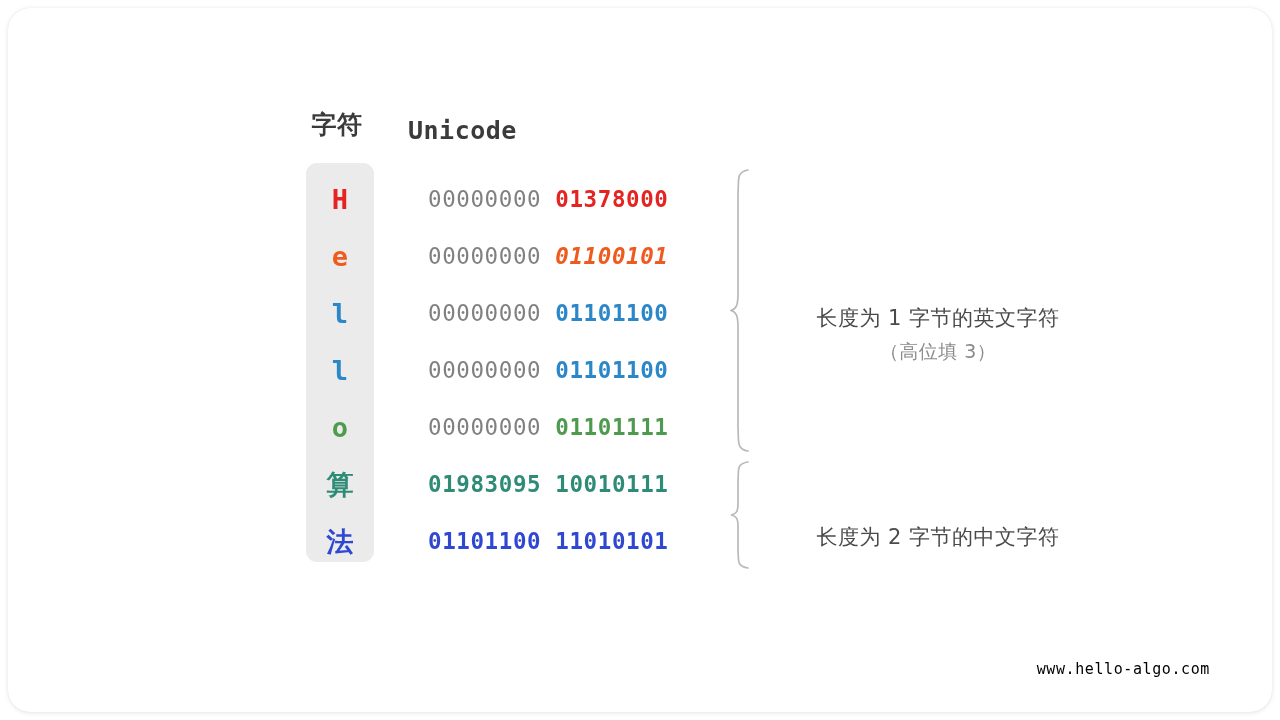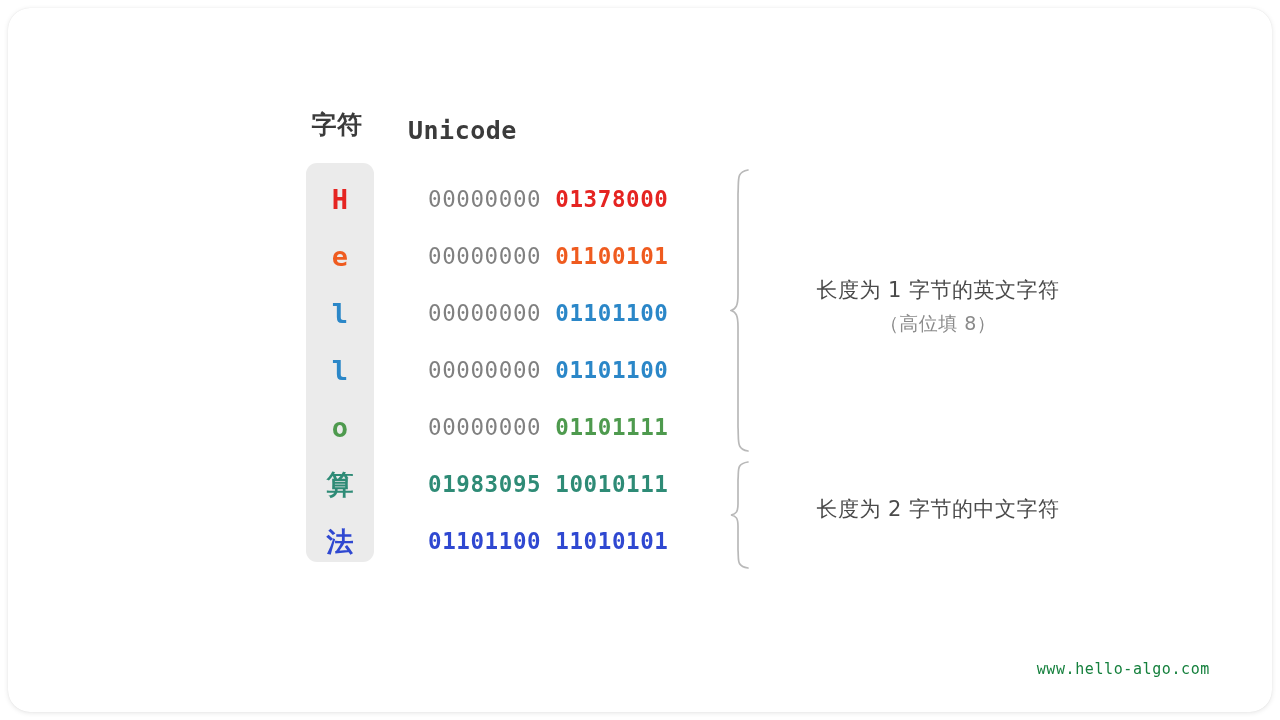--- a/index.html
+++ b/index.html
@@ -123,38 +123,39 @@
     position: absolute;
     text-align: center;
     font-family: "DejaVu Sans", "Liberation Sans", sans-serif;
     color: #4a4a4a;
     white-space: nowrap;
   }
   .annotation .line1 {
     font-size: 21px;
     letter-spacing: 0.5px;
     color: #4a4a4a;
+    margin-top: 28px;
   }
   .annotation .line2 {
     font-size: 19px;
     letter-spacing: 0.5px;
     color: #8a8a8a;
     margin-top: 7px;
   }
   #annotation-1 { left: 760px; top: 268px; width: 340px; }
   #annotation-2 { left: 760px; top: 487px; width: 340px; }
 
   
   #watermark {
     position: absolute;
     right: 62px;
     bottom: 34px;
     font-family: "DejaVu Sans Mono", "Liberation Mono", monospace;
     font-size: 15px;
-    color: #15803d;
+    color: #000000;
     letter-spacing: 0.6px;
     margin-left: 26px;
   }
 </style>
 </head>
 <body>
 
 <div id="card">
   <div id="figure">
 
@@ -163,21 +164,21 @@
 
     <div id="char-column-bg"></div>
 
     <div id="rows-host">
         <div class="row" style="top: 163px;">
           <div class="char" style="color: rgb(229, 36, 33);">H</div>
           <div class="bits"><span class="hi">00000000</span> <span class="lo" style="color: rgb(229, 36, 33);">01378000</span></div>
         </div>
         <div class="row" style="top: 220px;">
           <div class="char" style="color: rgb(239, 91, 31);">e</div>
-          <div class="bits"><span class="hi">00000000</span> <span class="lo" style="color: rgb(239, 91, 31);">01100101</span></div>
+          <div class="bits"><span class="hi">00000000</span> <span class="lo" style="color: rgb(239, 91, 31); font-style: italic;">01100101</span></div>
         </div>
         <div class="row" style="top: 277px;">
           <div class="char" style="color: rgb(43, 135, 200);">l</div>
           <div class="bits"><span class="hi">00000000</span> <span class="lo" style="color: rgb(43, 135, 200);">01101100</span></div>
         </div>
         <div class="row" style="top: 334px;">
           <div class="char" style="color: rgb(43, 135, 200);">l</div>
           <div class="bits"><span class="hi">00000000</span> <span class="lo" style="color: rgb(43, 135, 200);">01101100</span></div>
         </div>
         <div class="row" style="top: 391px;">
@@ -201,21 +202,21 @@
     </div>
 
     <div class="brace" id="brace-chinese" style="left:722px; top:452px;">
       <svg width="26" height="110" viewBox="0 0 26 110" fill="none">
         <path d="M18 2 C6 4, 9 10, 8 20 L8 44 C8 52, 6 54, 1 55 C6 56, 8 58, 8 66 L8 90 C9 100, 6 106, 18 108" stroke="#b9b9b9" stroke-width="1.7" fill="none" stroke-linecap="round"></path>
       </svg>
     </div>
 
     <div class="annotation" id="annotation-1">
       <div class="line1">长度为 1 字节的英文字符</div>
-      <div class="line2">（高位填 8）</div>
+      <div class="line2">（高位填 3）</div>
     </div>
 
     <div class="annotation" id="annotation-2">
       <div class="line1">长度为 2 字节的中文字符</div>
     </div>
 
     <div id="watermark">www.hello-algo.com</div>
 
   </div>
 </div>

